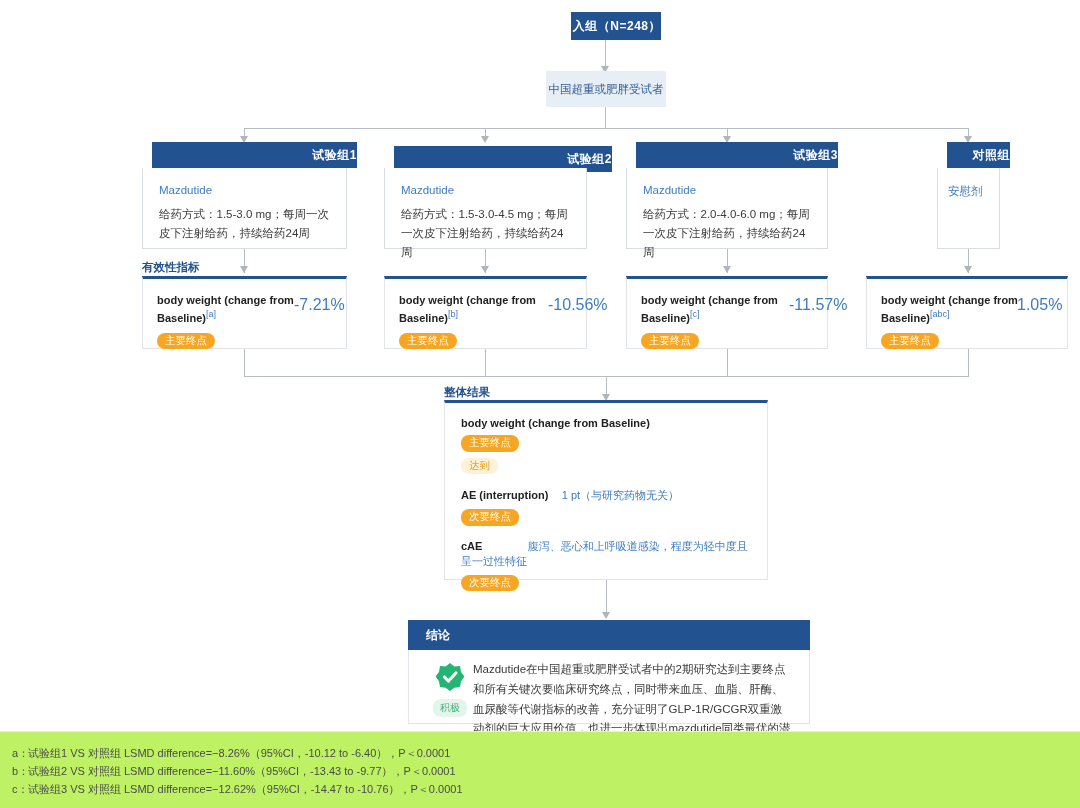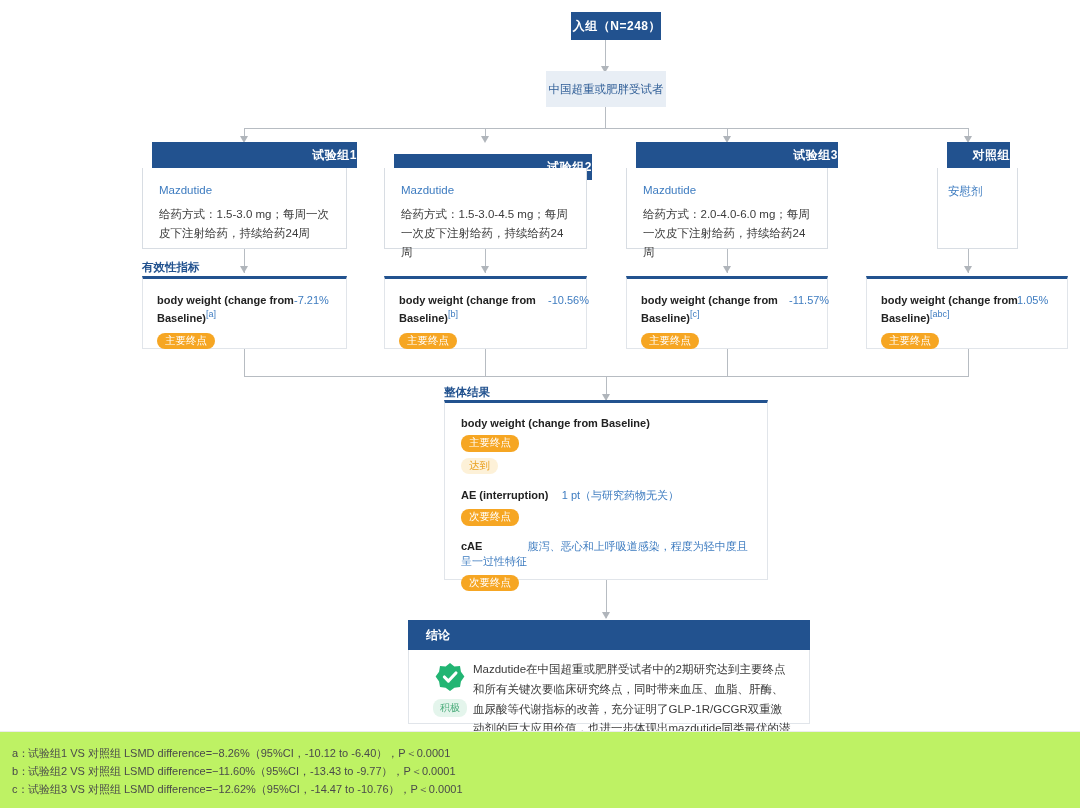--- a/index.html
+++ b/index.html
@@ -47,21 +47,21 @@
     background:#fff;border:1px solid #e1e5ea;
     border-top:3px solid #22528F;
   }
   .metric-row{position:relative;}
   .metric-name{
     font-weight:bold;font-size:11px;color:#222;line-height:1.45;
     display:inline;
   }
   .sup{color:#3E7CC0;font-size:9px;vertical-align:super;}
   .metric-val{
-    color:#3E7CC0;font-size:11px;position:absolute;text-align:left;
+    color:#3E7CC0;font-size:16px;position:absolute;text-align:left;
     line-height:1.45;
   }
   .badge{
     display:inline-block;background:#F6A623;color:#fff;
     border-radius:8px;padding:2px 8px 3px 8px;font-size:10.5px;
     line-height:1.1;margin-top:6px;
   }
   .badge.soft{background:#FDF1D8;color:#E9A020;}
 
   
@@ -128,40 +128,40 @@
   <div class="arrow" style="left:964px;top:136px;"></div>
 
   <div class="nodebox hdr" style="left:142px;top:142px;width:205px;height:26px;">
     <span>试验组1</span>
   </div>
   <div class="nodebox body-wrap" style="left:142px;top:168px;width:205px;height:81px;padding:16px 14px 0 16px;">
     <div class="drugname">Mazdutide</div>
     <div class="dose">给药方式：1.5-3.0 mg；每周一次皮下注射给药，持续给药24周</div>
   </div>
 
-  <div class="nodebox hdr" style="left:384px;top:154px;width:198px;height:26px;">
+  <div class="nodebox hdr" style="left:384px;top:146px;width:218px;height:26px;">
     <span>试验组2</span>
   </div>
   <div class="nodebox body-wrap" style="left:384px;top:168px;width:203px;height:81px;padding:16px 14px 0 16px;">
     <div class="drugname">Mazdutide</div>
     <div class="dose">给药方式：1.5-3.0-4.5 mg；每周一次皮下注射给药，持续给药24周</div>
   </div>
 
   <div class="nodebox hdr" style="left:626px;top:142px;width:202px;height:26px;">
     <span>试验组3</span>
   </div>
   <div class="nodebox body-wrap" style="left:626px;top:168px;width:202px;height:81px;padding:16px 14px 0 16px;">
     <div class="drugname">Mazdutide</div>
     <div class="dose">给药方式：2.0-4.0-6.0 mg；每周一次皮下注射给药，持续给药24周</div>
   </div>
 
   <div class="nodebox hdr" style="left:937px;top:142px;width:63px;height:26px;">
     <span>对照组</span>
   </div>
-  <div class="nodebox body-wrap" style="left:937px;top:168px;width:81px;height:81px;padding:16px 8px 0 10px;">
+  <div class="nodebox body-wrap" style="left:937px;top:168px;width:63px;height:81px;padding:16px 8px 0 10px;">
     <div class="drugname">安慰剂</div>
     <div class="dose"></div>
   </div>
 
   <div class="ln vline" style="left:244px;top:249px;height:24px;"></div>
   <div class="arrow" style="left:240px;top:266px;"></div>
   <div class="ln vline" style="left:485px;top:249px;height:24px;"></div>
   <div class="arrow" style="left:481px;top:266px;"></div>
   <div class="ln vline" style="left:727px;top:249px;height:24px;"></div>
   <div class="arrow" style="left:723px;top:266px;"></div>

